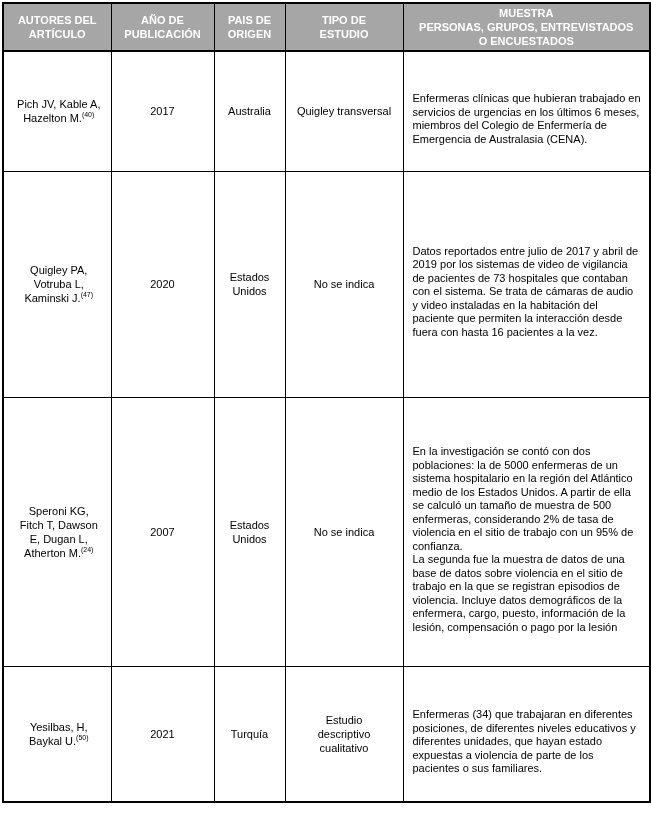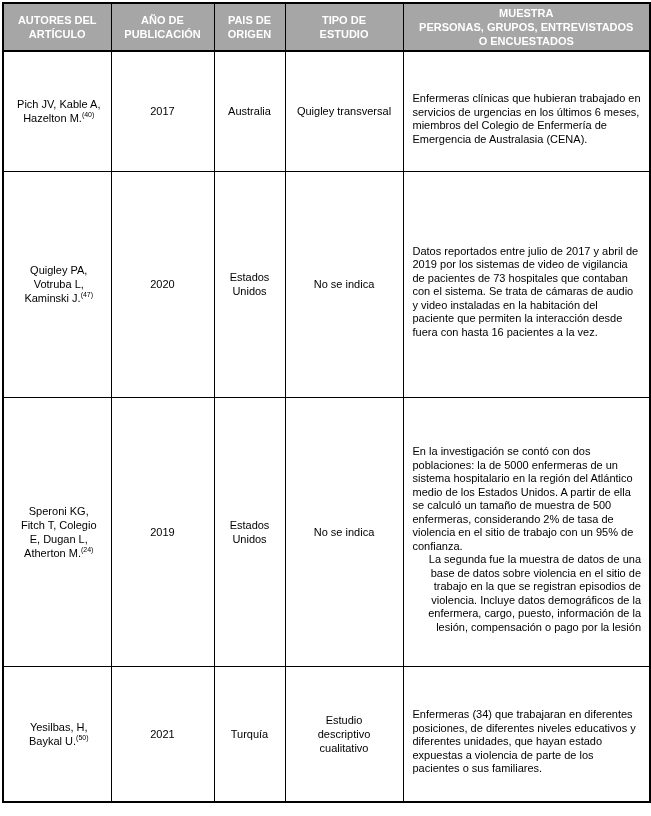--- a/index.html
+++ b/index.html
@@ -50,21 +50,20 @@
   td.sample {
     text-align: left;
     padding: 20px 8px 4px 9px;
     line-height: 13.5px;
   }
   td.sample p {
     margin: 0;
   }
   td.sample p + p {
     margin-top: 0;
-    text-align: right;
   }
   sup.cite {
     font-size: 7px;
     line-height: 0;
     vertical-align: super;
   }
   
   tr.hdr    { height: 42px; }
   tr.row-0  { height: 120px; }
   tr.row-1  { height: 226px; }
@@ -115,24 +114,24 @@
       <td class="centered">2020</td>
       <td class="centered">Estados
 Unidos</td>
       <td class="centered">No se indica</td>
       <td class="sample">
         <p>Datos reportados entre julio de 2017 y abril de 2019 por los sistemas de video de vigilancia de pacientes de 73 hospitales que contaban con el sistema.  Se trata de cámaras de audio y video instaladas en la habitación del paciente que permiten la interacción desde fuera con hasta 16 pacientes a la vez.</p>
       </td>
     </tr>
     <tr class="row-2">
       <td class="authors"><span>Speroni KG,
-Fitch T, Colegio
+Fitch T, Dawson
 E, Dugan L,
 Atherton M.</span><sup class="cite">(24)</sup></td>
-      <td class="centered">2019</td>
+      <td class="centered">2007</td>
       <td class="centered">Estados
 Unidos</td>
       <td class="centered">No se indica</td>
       <td class="sample">
         <p>En la investigación se contó con dos poblaciones: la de 5000 enfermeras de un sistema hospitalario en la región del Atlántico medio de los Estados Unidos. A partir de ella se calculó un tamaño de muestra de 500 enfermeras, considerando 2% de tasa de violencia en el sitio de trabajo con un 95% de confianza.</p>
         <p>La segunda fue la muestra de datos de una base de datos sobre violencia en el sitio de trabajo en la que se registran episodios de violencia.  Incluye datos demográficos de la enfermera, cargo, puesto, información de la lesión, compensación o pago por la lesión</p>
       </td>
     </tr>
     <tr class="row-3">
       <td class="authors"><span>Yesilbas, H,

